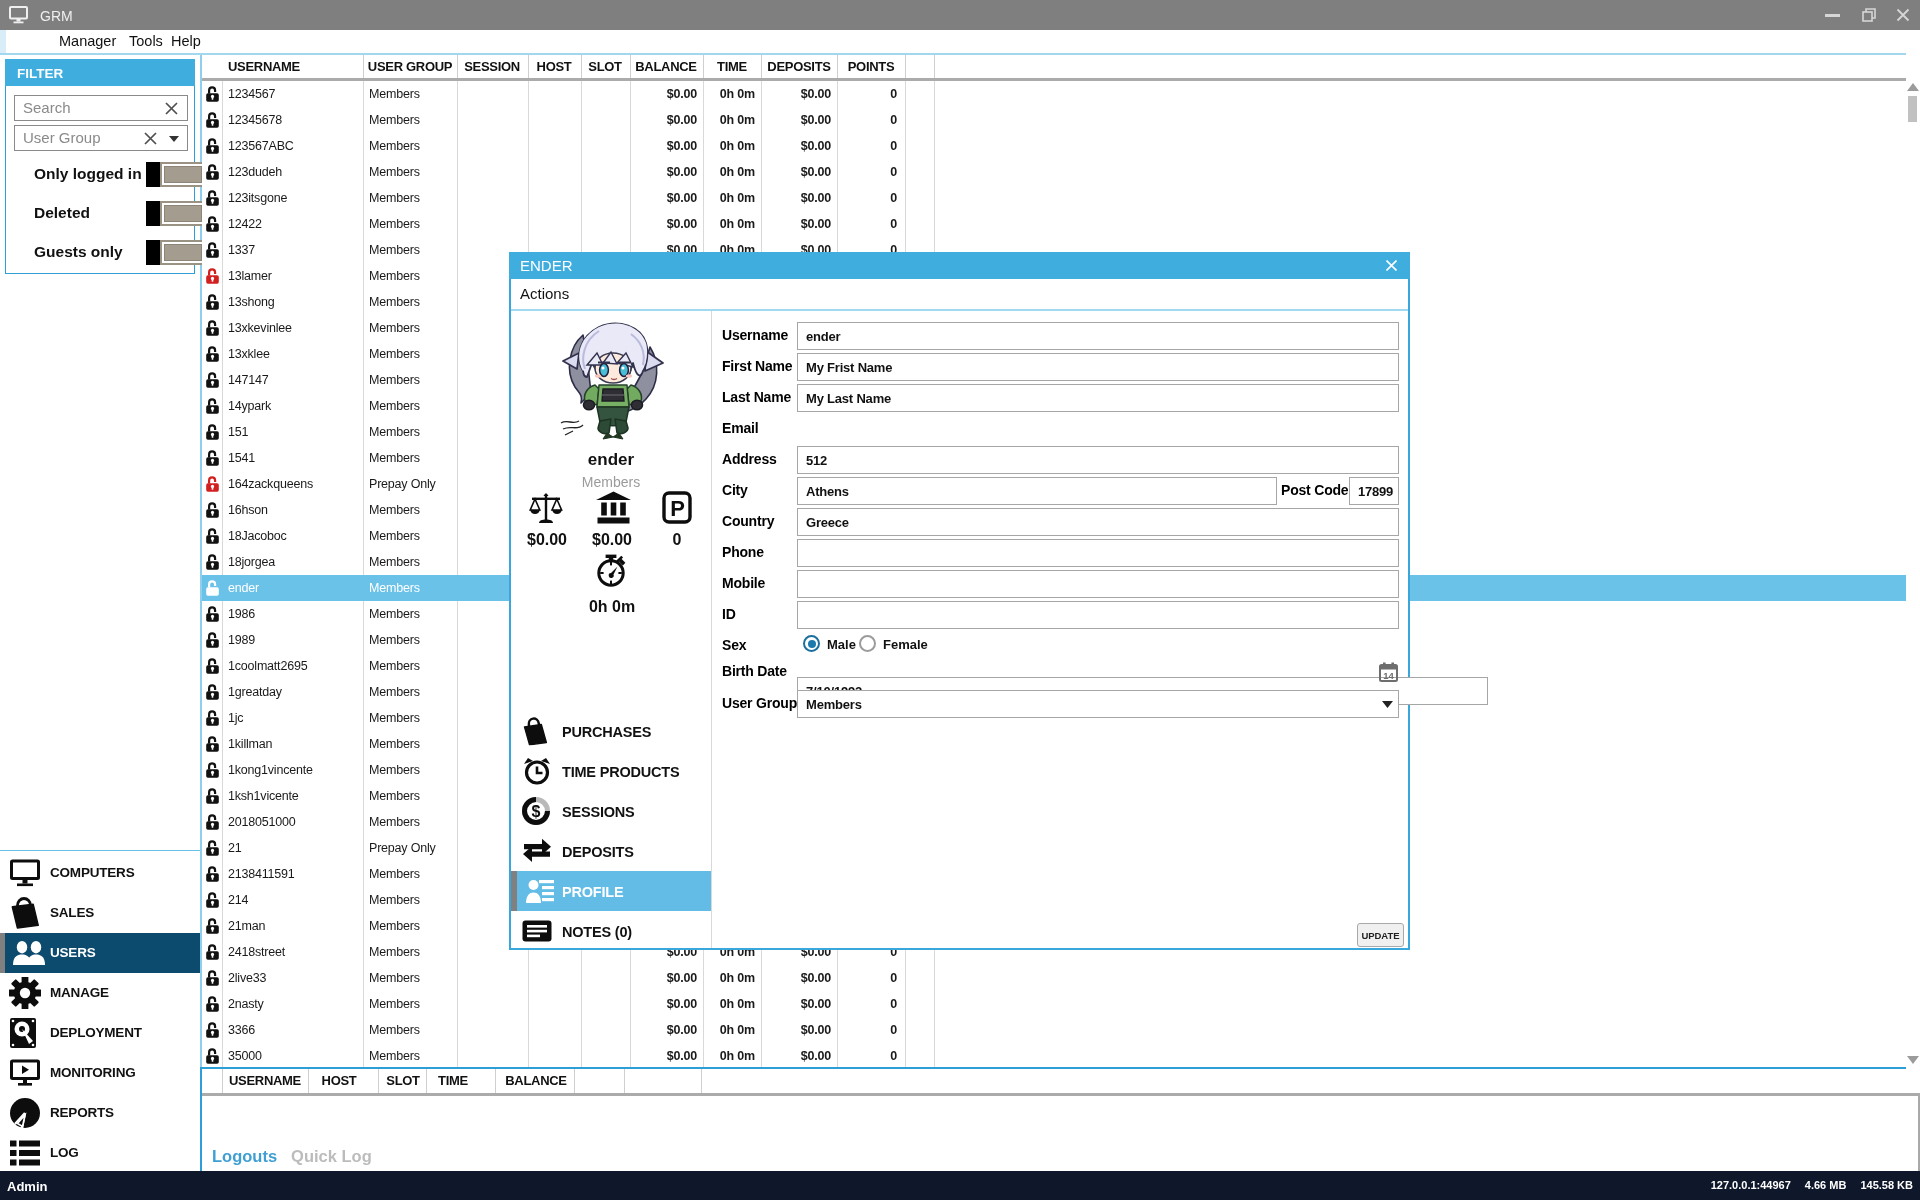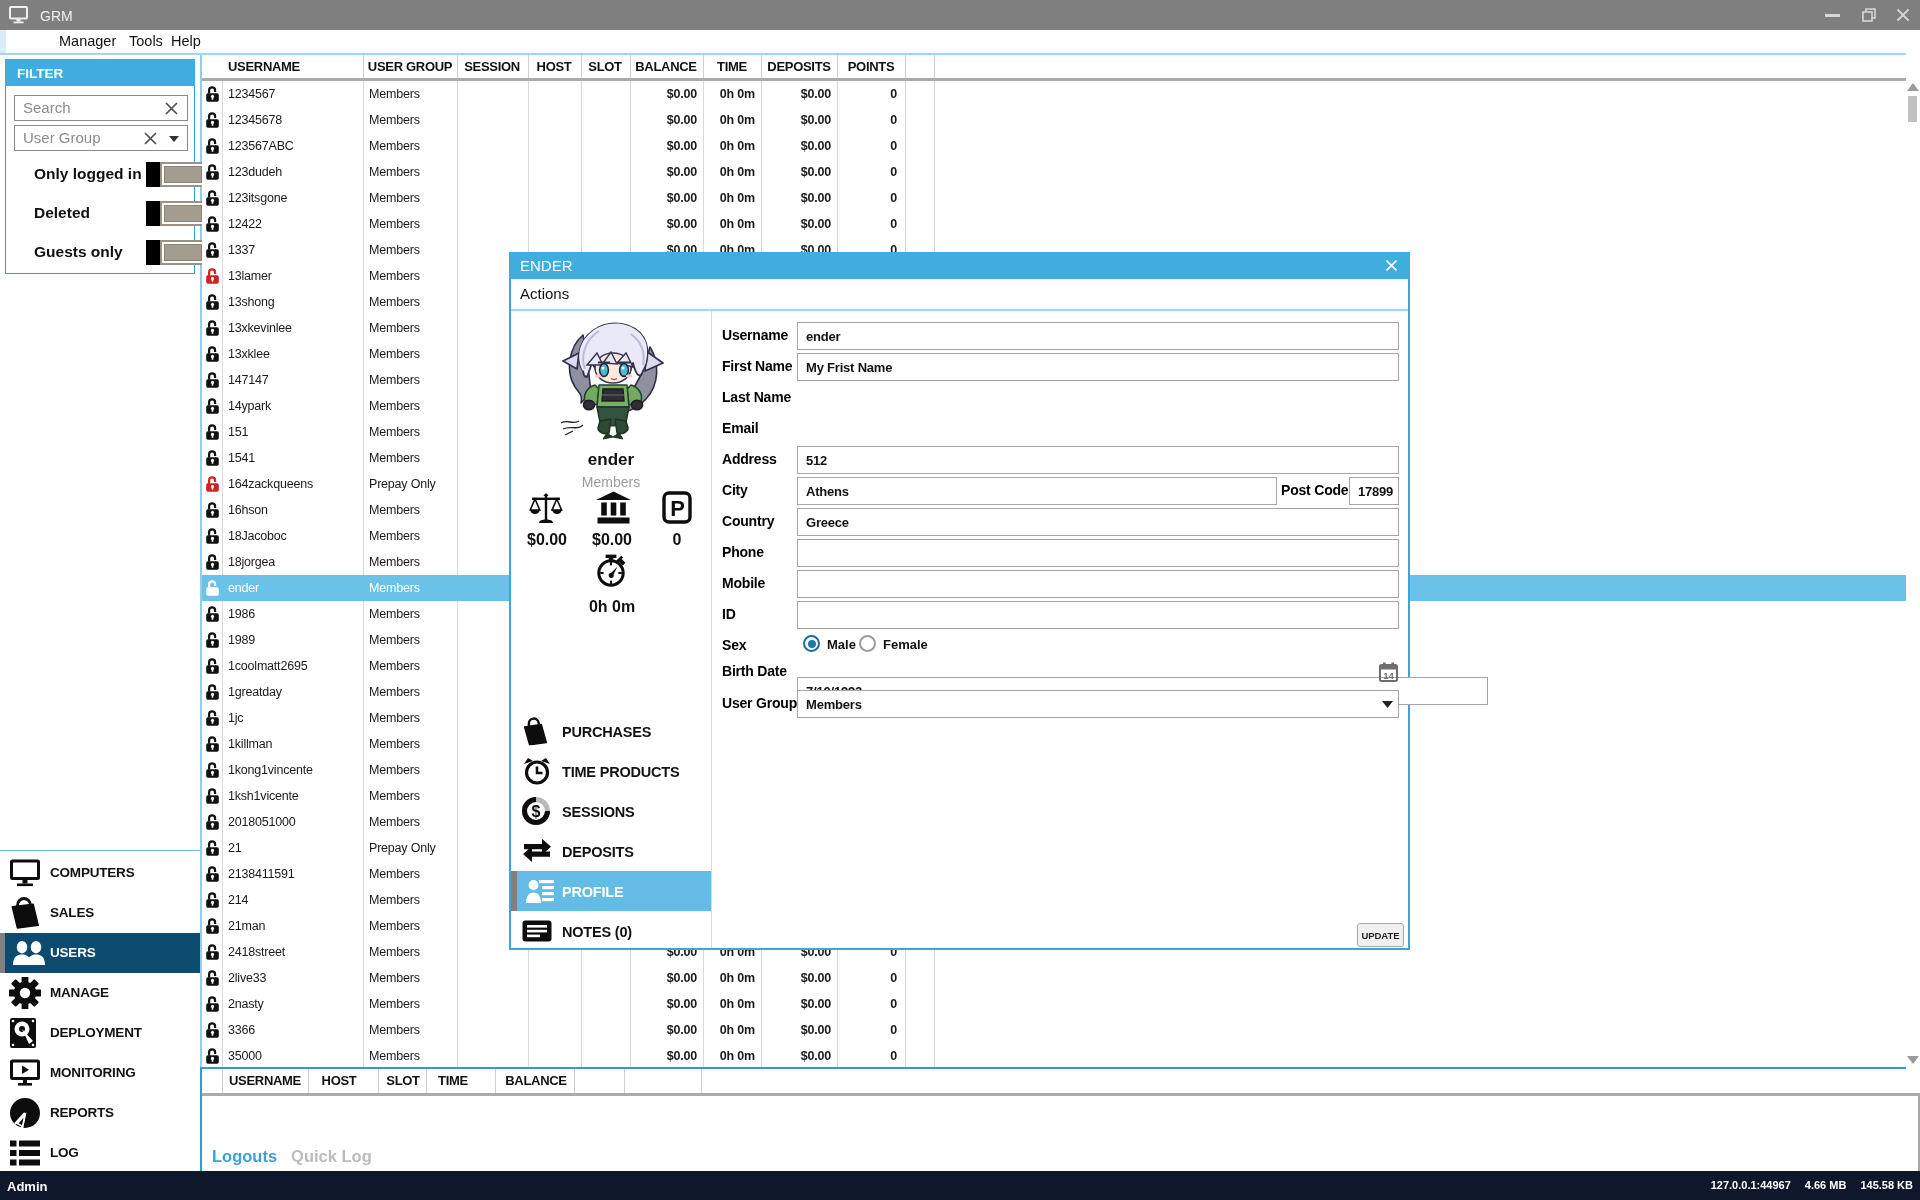--- a/index.html
+++ b/index.html
@@ -1021,20 +1021,21 @@
           </svg>
         </span>
         <span class="dml">NOTES (0)</span>
       </div>
 
 <div class="flab" style="top:16px">Username</div>
       <div class="fbox" style="top:11px;width:602px">ender</div>
 <div class="flab" style="top:47px">First Name</div>
       <div class="fbox" style="top:42px;width:602px">My Frist Name</div>
 <div class="flab" style="top:78px">Last Name</div>
+      <div class="fbox" style="top:73px;width:602px">My Last Name</div>
 <div class="flab" style="top:109px">Email</div>
 <div class="flab" style="top:140px">Address</div>
       <div class="fbox" style="top:135px;width:602px">512</div>
 <div class="flab" style="top:171px">City</div>
       <div class="fbox" style="top:166px;width:480px">Athens</div>
 <div class="flab" style="left:770px;top:171px">Post Code</div>
       <div class="fbox" style="left:838px;top:166px;width:50px">17899</div>
 <div class="flab" style="top:202px">Country</div>
       <div class="fbox" style="top:197px;width:602px">Greece</div>
 <div class="flab" style="top:233px">Phone</div>

